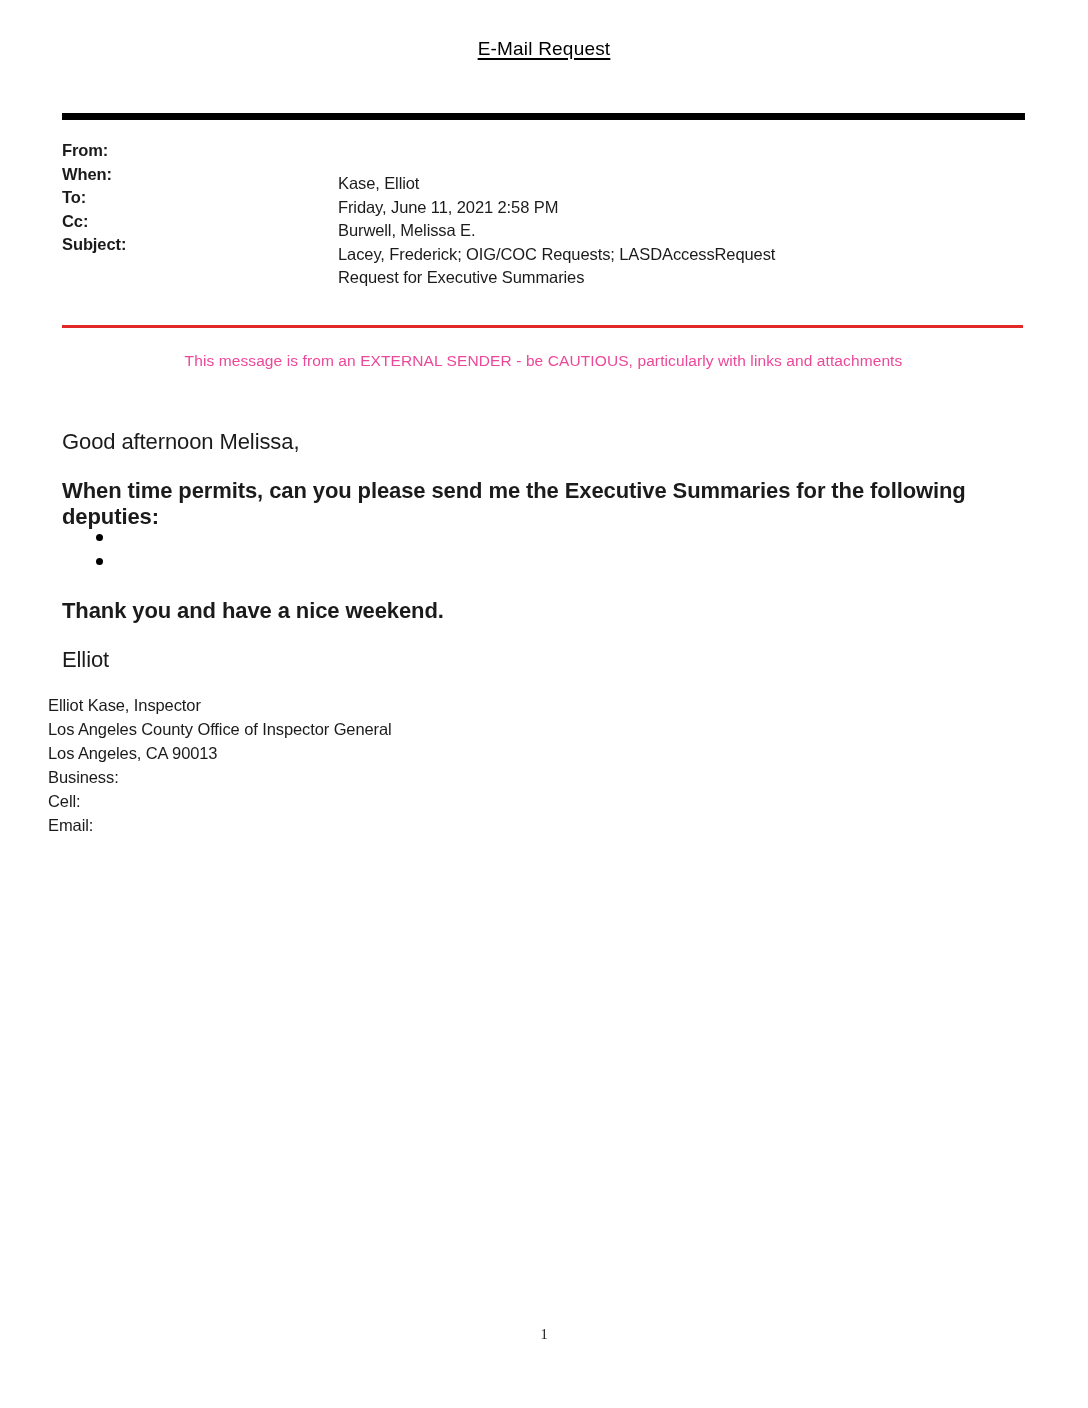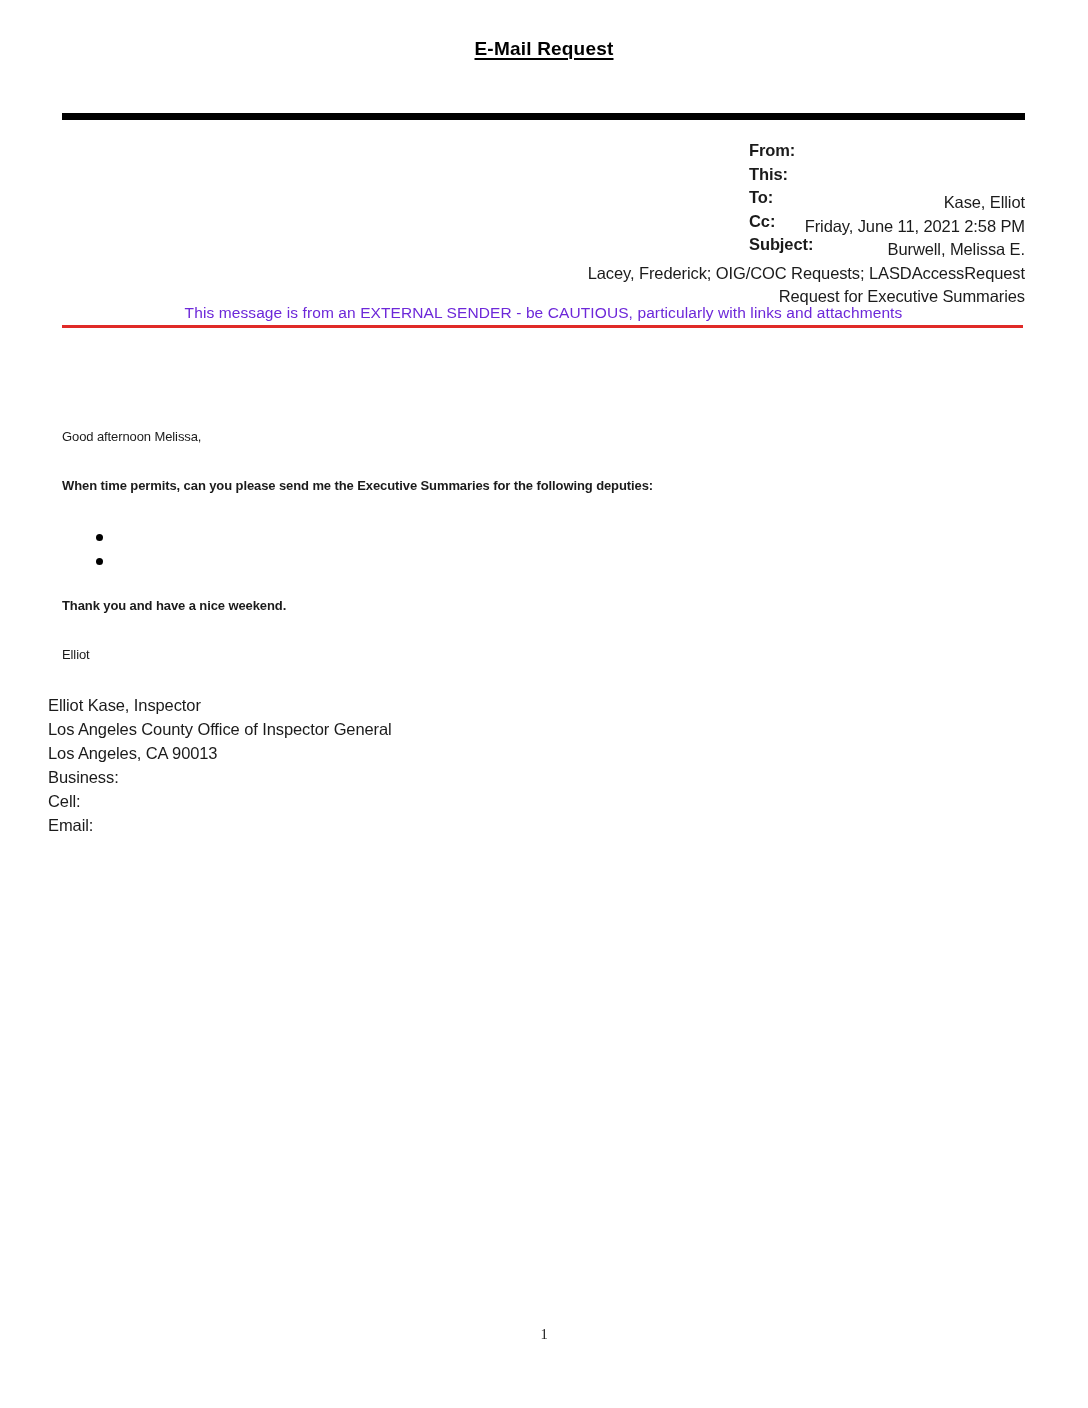--- a/index.html
+++ b/index.html
@@ -13,21 +13,21 @@
     color: #1b1b1b;
     overflow: hidden;
   }
   .doc-title {
     position: absolute;
     top: 38px;
     left: 0;
     width: 100%;
     text-align: center;
     font-size: 19px;
-    font-weight: bold;
+    font-weight: normal;
     text-decoration: underline;
     text-decoration-thickness: 2px;
     text-underline-offset: 3px;
     color: #000000;
     letter-spacing: 0.2px;
   }
   .top-rule {
     position: absolute;
     top: 113px;
     left: 62px;
@@ -39,22 +39,21 @@
     position: absolute;
     top: 141px;
     left: 62px;
     width: 963px;
     font-size: 16.5px;
     letter-spacing: -0.1px;
   }
   .header-row {
     display: flex;
     height: 23.6px;
-    align-items: flex-end;
-    flex-direction: column;
+    align-items: flex-start;
   }
   .header-label {
     width: 276px;
     font-weight: bold;
     flex-shrink: 0;
   }
   .header-value { flex: 1; margin-top: 33px; }
   .ext-banner-text {
     position: absolute;
     top: 304px;
@@ -68,21 +67,21 @@
     position: absolute;
     top: 325px;
     left: 62px;
     width: 961px;
     height: 3px;
   }
   .body-line {
     position: absolute;
     left: 62px;
     width: 963px;
-    font-size: 13px;
+    font-size: 22px;
     letter-spacing: -0.1px;
   }
   .greeting   { top: 429px; }
   .request    { top: 478px; font-weight: bold; }
   .closing    { top: 598px; font-weight: bold; }
   .signoff    { top: 647px; }
   .bullet-item {
     position: absolute;
     left: 96px;
     width: 900px;
@@ -129,38 +128,38 @@
   <div class="doc-title">E-Mail Request</div>
 
   <div class="top-rule"></div>
 
   <div class="header-block">
     <div class="header-row">
       <span class="header-label">From:</span>
       <span class="header-value">Kase, Elliot</span>
     </div>
     <div class="header-row">
-      <span class="header-label">This:</span>
+      <span class="header-label">When:</span>
       <span class="header-value">Friday, June 11, 2021 2:58 PM</span>
     </div>
     <div class="header-row">
       <span class="header-label">To:</span>
       <span class="header-value">Burwell, Melissa E.</span>
     </div>
     <div class="header-row">
       <span class="header-label">Cc:</span>
       <span class="header-value">Lacey, Frederick; OIG/COC Requests; LASDAccessRequest</span>
     </div>
     <div class="header-row">
       <span class="header-label">Subject:</span>
       <span class="header-value">Request for Executive Summaries</span>
     </div>
   </div>
 
-  <div class="ext-banner-text" style="color: #6d28d9;">This message is from an EXTERNAL SENDER - be CAUTIOUS, particularly with links and attachments</div>
+  <div class="ext-banner-text" style="color: #ec4899; margin-top: 48px;">This message is from an EXTERNAL SENDER - be CAUTIOUS, particularly with links and attachments</div>
   <div class="ext-banner-rule" style="background: rgb(224, 42, 40);"></div>
 
   <div class="body-line greeting">Good afternoon Melissa,</div>
 
   <div class="body-line request">When time permits, can you please send me the Executive Summaries for the following deputies:</div>
 
   <div>
     <div class="bullet-item bullet-1">
       <span class="bullet-dot"></span>
       <span></span>

